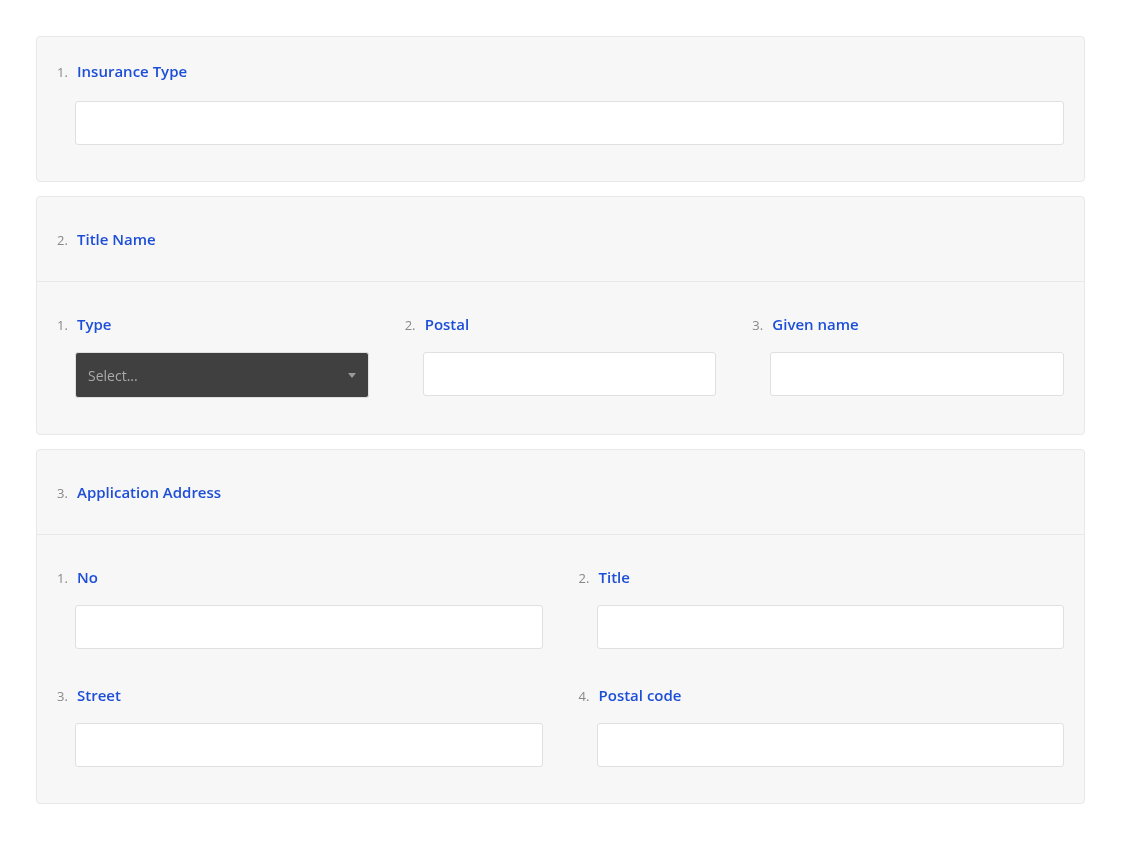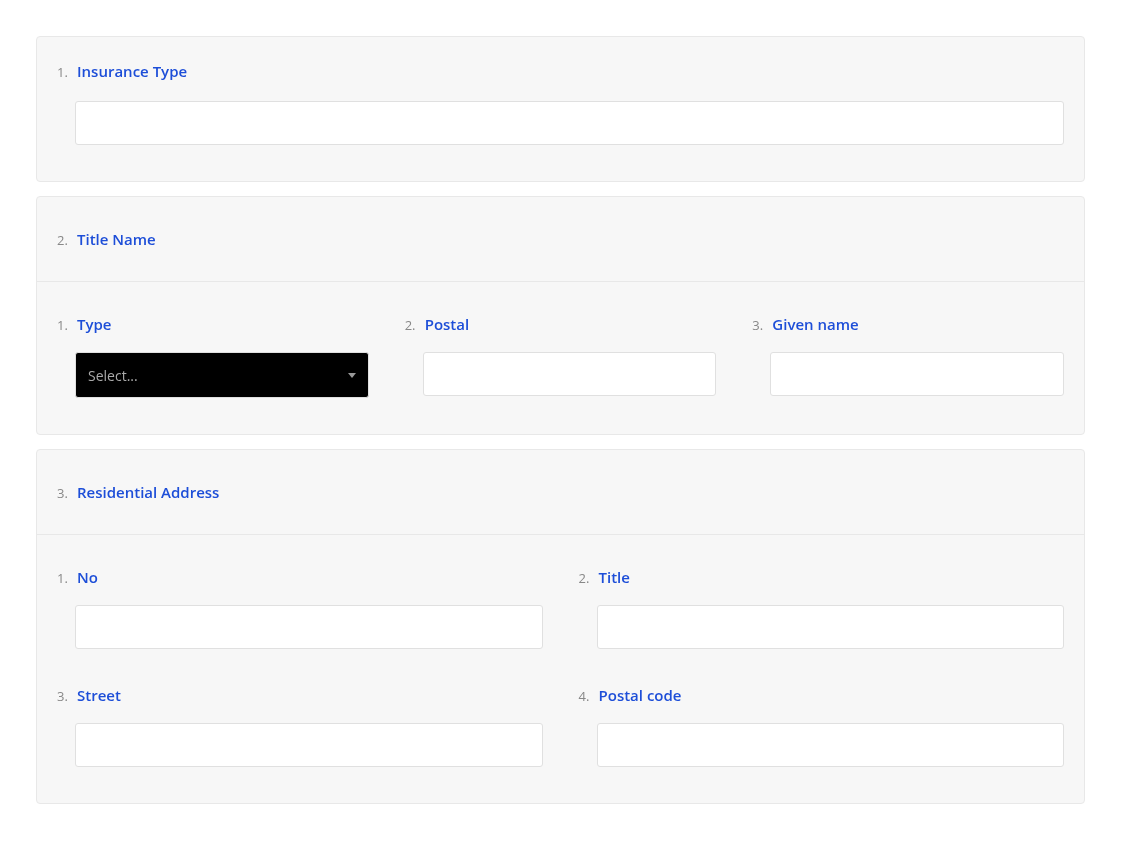--- a/index.html
+++ b/index.html
@@ -68,21 +68,21 @@
       padding: 0 12px;
       font-size: 14px;
       color: #333;
       outline: none;
     }
     .select-box {
       width: 100%;
       height: 46px;
       border: 1px solid #e0e0e0;
       border-radius: 3px;
-      background: #000000;
+      background: #404040;
       padding: 0 12px;
       display: flex;
       align-items: center;
       justify-content: space-between;
       cursor: pointer;
     }
     .select-placeholder {
       color: #aaaaaa;
       font-size: 14px;
     }
@@ -174,21 +174,21 @@
           </div>
         </div>
       </div>
     </div>
   </div>
 
   <div class="card">
     <div class="card-header-only">
       <div class="label-row">
         <span class="num">3.</span>
-        <span class="label-txt">Residential Address</span>
+        <span class="label-txt">Application Address</span>
       </div>
     </div>
     <div class="card-body">
       <div class="cols-2">
         <div class="col">
           <div class="label-row">
             <span class="num">1.</span>
             <span class="label-txt">No</span>
           </div>
           <div class="input-wrap">

